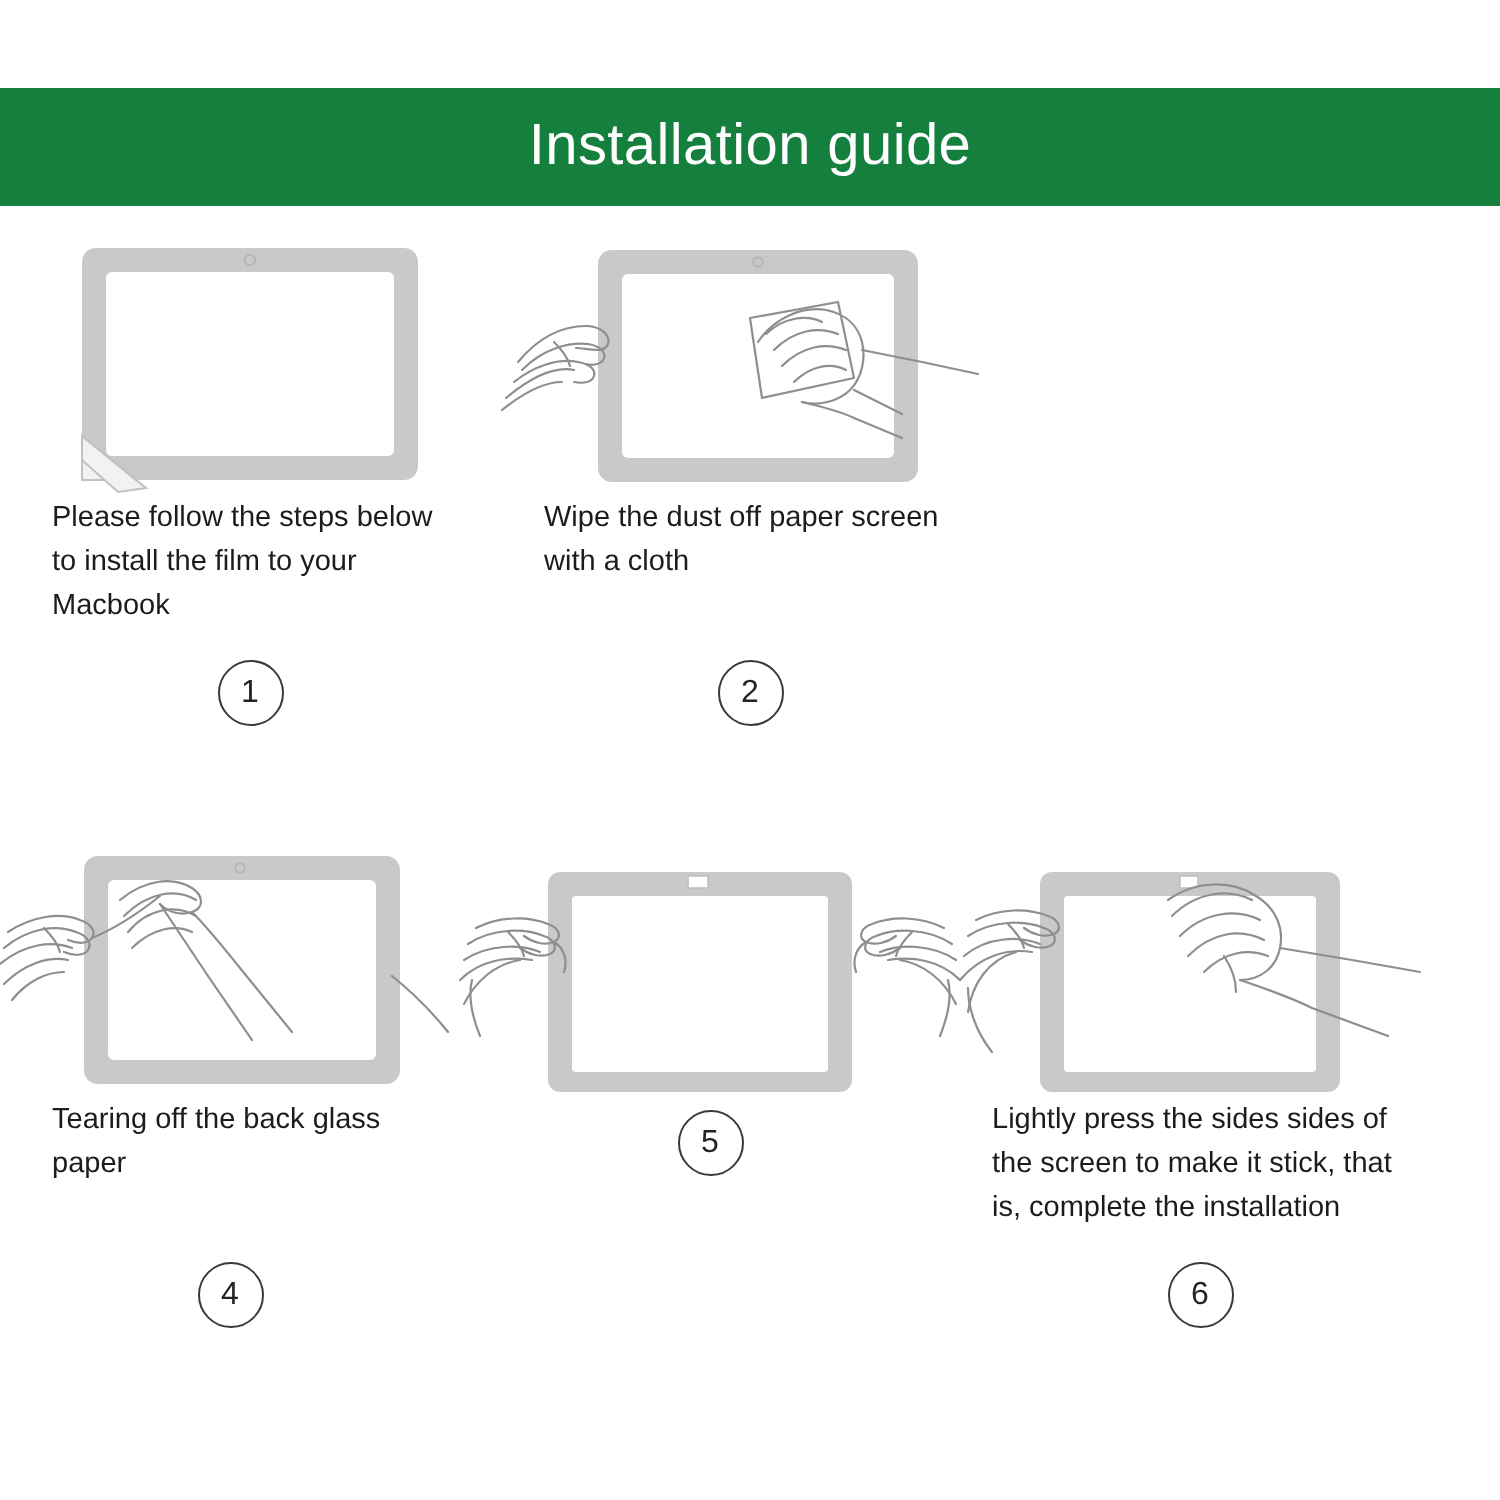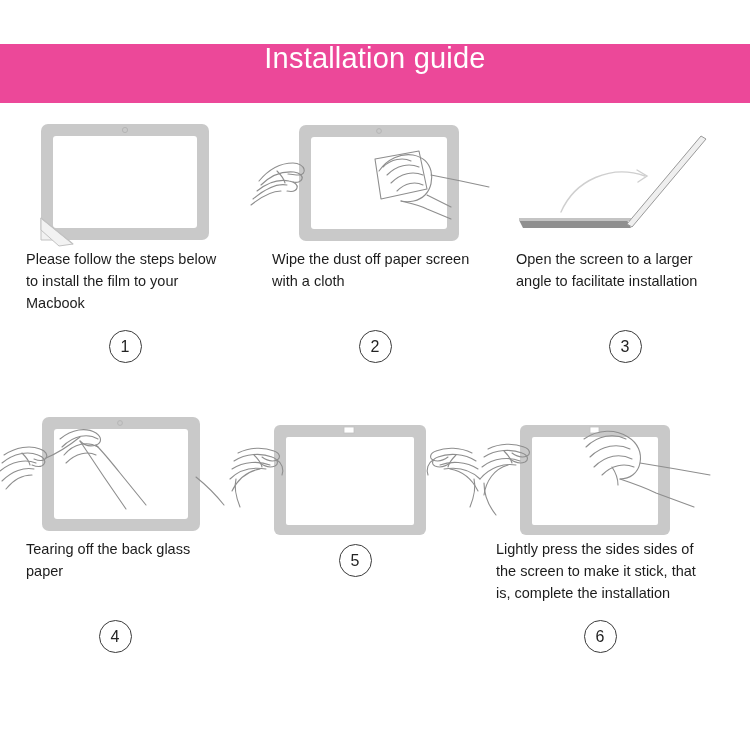--- a/index.html
+++ b/index.html
@@ -22,41 +22,42 @@
     background: #ffffff;
   }
 
   
   .header-bar {
     position: absolute;
     left: 0;
     top: 44px;
     width: 750px;
     height: 59px;
-    background: #ec4899;
-    display: flex;
-    align-items: flex-start;
+    background: #15803d;
+    display: flex;
+    align-items: center;
     justify-content: center;
   }
   .header-title {
     color: #ffffff;
     font-size: 29px;
     font-weight: 400;
     letter-spacing: 0.2px;
     line-height: 1;
   }
 
   
   .steps {
     position: absolute;
     left: 0;
     top: 118px;
     width: 750px;
     display: flex;
     flex-wrap: wrap;
+    gap: 11px;
   }
   .step {
     width: 250px;
     box-sizing: border-box;
     display: flex;
     flex-direction: column;
     align-items: stretch;
   }
   .row-top .step { height: 290px; }
   .row-bot .step { height: 290px; }
@@ -166,38 +167,20 @@
             <path class="ln" d="M180 56 C190 58 200 60 210 62 L238 68"></path>
             <path class="ln" d="M176 76 C184 80 192 84 200 88"></path>
           </svg>
         </div>
         <div class="caption">Wipe the dust off paper screen with a cloth</div>
         <div class="badge-wrap">
           <div class="badge">2</div>
         </div>
       </div>
 
-      <div class="step step-3">
-        <div class="art">
-          <svg width="240" height="126" viewBox="0 0 240 126">
-
-            <path class="lapbody" d="M14 100 L122 100 L126 108 L18 108 Z"></path>
-            <rect x="14" y="98" width="112" height="3" fill="#c4c4c4"></rect>
-
-            <path class="laplid" d="M122 104 L196 16 L201 19 L127 107 Z"></path>
-
-            <path class="arrowln" d="M56 92 C70 60 106 44 140 56"></path>
-            <path class="arrowln" d="M132 50 L142 56 L133 62"></path>
-          </svg>
-        </div>
-        <div class="caption">Open the screen to a larger angle to facilitate installation</div>
-        <div class="badge-wrap">
-          <div class="badge">3</div>
-        </div>
-      </div>
     </div>
 
     <div class="row-bot" style="display:flex;width:636px;">
 
       <div class="step step-4">
         <div class="art">
           <svg width="230" height="128" viewBox="0 0 230 128">
             <rect class="bezel" x="42" y="8" width="158" height="114" rx="7"></rect>
             <rect class="screen" x="54" y="20" width="134" height="90" rx="3"></rect>
             <circle class="cam" cx="120" cy="14" r="2.4"></circle>

